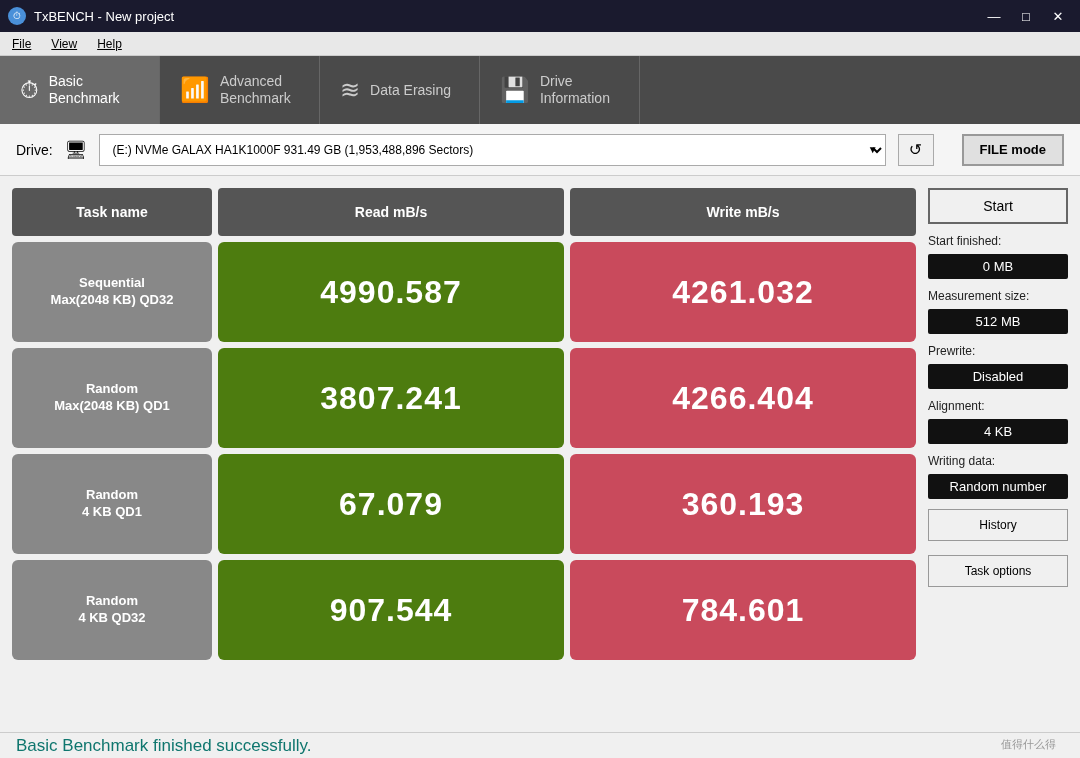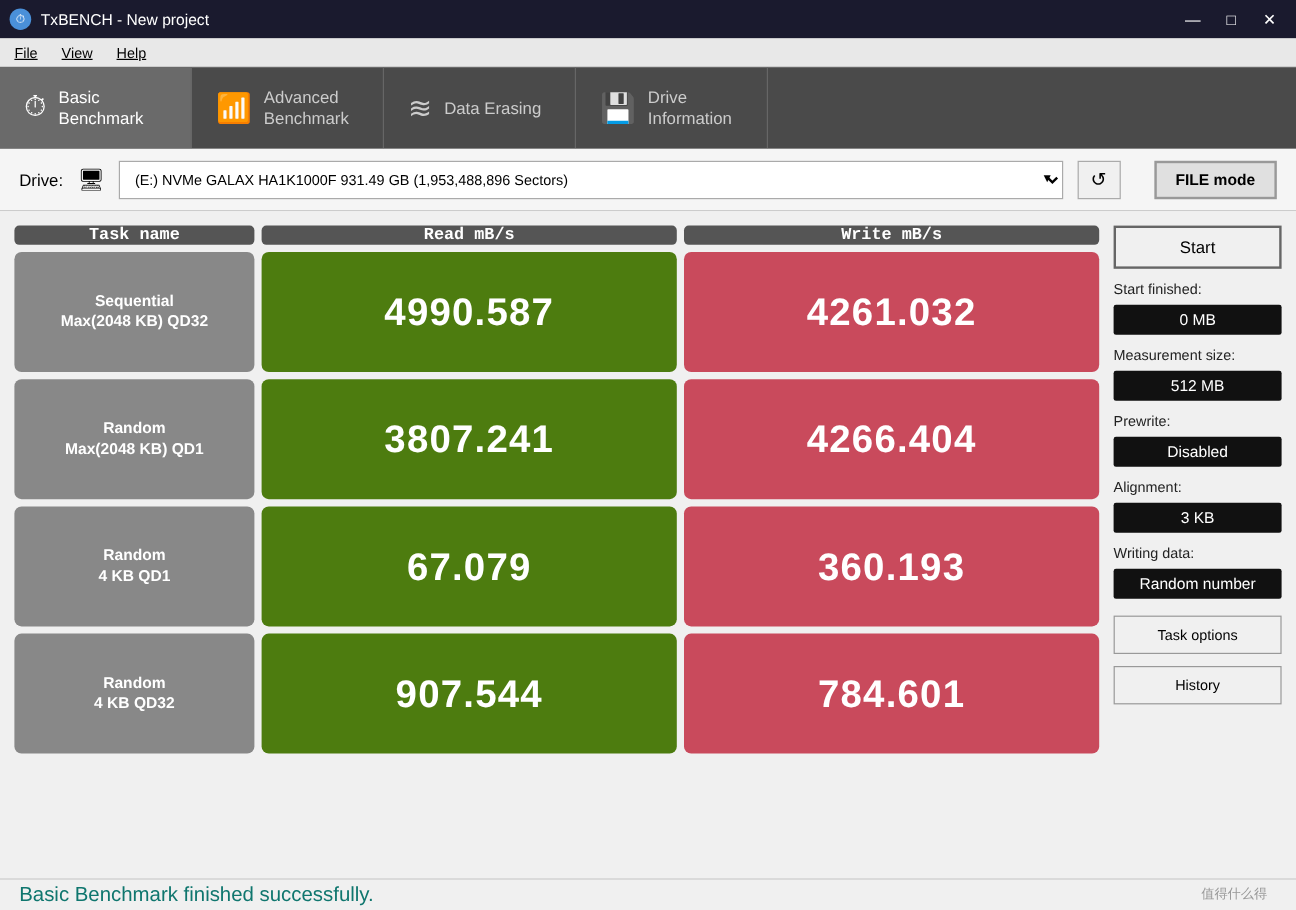--- a/index.html
+++ b/index.html
@@ -187,23 +187,22 @@
     .bench-header {
       display: flex;
       gap: 6px;
     }
     .bench-header-cell {
       background: #555;
       color: white;
       font-size: 14px;
       font-weight: 600;
       text-align: center;
-      padding: 0;
+      padding: 16px;
       border-radius: 4px;
-      font-family: Liberation Mono, monospace;
     }
     .bench-header-cell.name { flex: 0 0 200px; }
     .bench-header-cell.read { flex: 1; }
     .bench-header-cell.write { flex: 1; }
 
     .bench-row {
       display: flex;
       gap: 6px;
       height: 100px;
     }
@@ -403,27 +402,27 @@
     <span class="panel-label">Start finished:</span>
     <div class="panel-value">0 MB</div>
 
     <span class="panel-label">Measurement size:</span>
     <div class="panel-value">512 MB</div>
 
     <span class="panel-label">Prewrite:</span>
     <div class="panel-value">Disabled</div>
 
     <span class="panel-label">Alignment:</span>
-    <div class="panel-value">3 KB</div>
+    <div class="panel-value">4 KB</div>
 
     <span class="panel-label">Writing data:</span>
     <div class="panel-value">Random number</div>
 
+    <button class="panel-btn">History</button>
     <button class="panel-btn" style="margin-top:8px;">Task options</button>
-    <button class="panel-btn">History</button>
   </div>
 
 </div>
 
 <div class="status-bar">
   <span>Basic Benchmark finished successfully.</span>
 </div>
 
 <div class="watermark">值得什么得</div>
 

